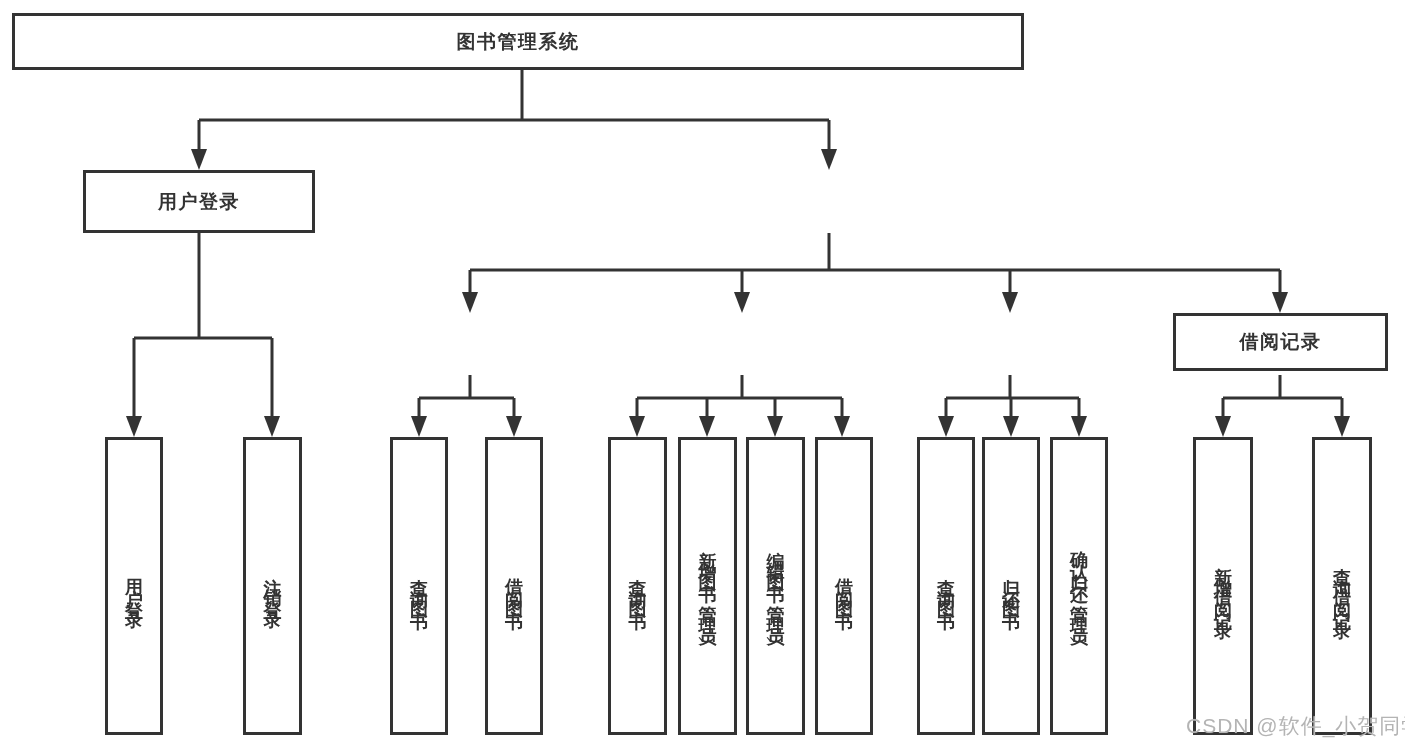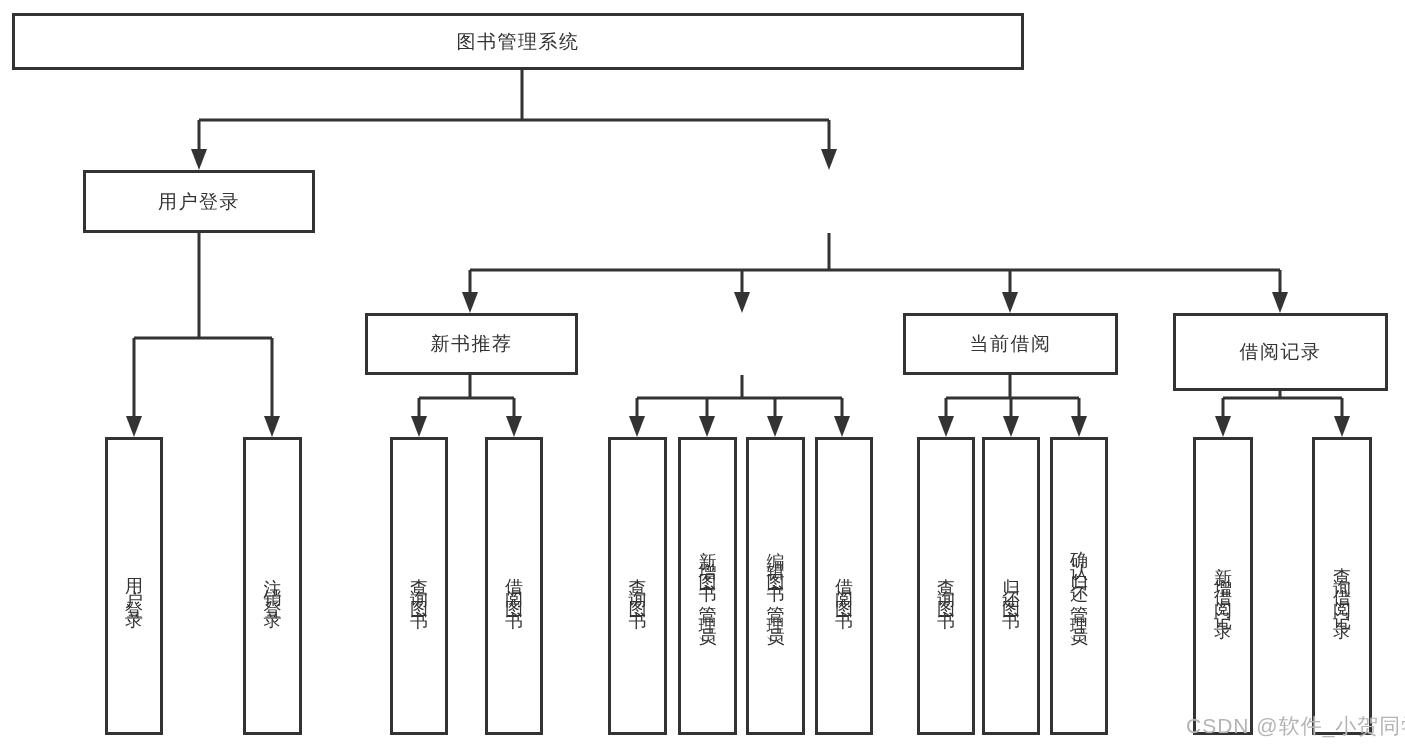--- a/index.html
+++ b/index.html
@@ -8,21 +8,21 @@
     font-family:"Liberation Sans", sans-serif; overflow:hidden;
     color:var(--text,#333);
   }
   .connector-svg { position:absolute; left:0; top:0; width:1405px; height:747px; }
   .connector { stroke:var(--line,#333); stroke-width:3; fill:none; }
   .arrowhead { fill:var(--line,#333); stroke:none; }
   .box {
     position:absolute; box-sizing:border-box; background:#fff;
     border:3px solid var(--line,#333);
     display:flex; align-items:center; justify-content:center;
-    color:var(--text,#333); z-index:2;
+    color:var(--text,#333); z-index:2;font-weight:bold;
   }
   .h { font-size:19px; letter-spacing:1.5px; white-space:nowrap; }
   .v {
     writing-mode:vertical-rl; text-orientation:mixed;
     font-size:18px; letter-spacing:11px; line-height:1;
   }
   .watermark {
     position:absolute; left:1186px; top:712px; z-index:5;
     font-size:21px; letter-spacing:1px; white-space:nowrap;
     color:var(--watermark,#b4b4b4);
@@ -87,23 +87,21 @@
     <polygon class="arrowhead" points="1003,416 1019,416 1011,437"></polygon>
     <polygon class="arrowhead" points="1071,416 1087,416 1079,437"></polygon>
     <polygon class="arrowhead" points="1215,416 1231,416 1223,437"></polygon>
     <polygon class="arrowhead" points="1334,416 1350,416 1342,437"></polygon>
   </svg>
 
   <div class="box h" style="left:12px;top:13px;width:1012px;height:57px">图书管理系统</div>
 
   <div class="box h" style="left:83px;top:170px;width:232px;height:63px">用户登录</div>
 
-  <div class="box h" style="left:365px;top:313px;width:213px;height:62px">新书推荐</div>
-  <div class="box h" style="left:903px;top:313px;width:215px;height:62px">当前借阅</div>
-  <div class="box h" style="left:1173px;top:313px;width:215px;height:78px">借阅记录</div>
+  <div class="box h" style="left:1173px;top:313px;width:215px;height:58px">借阅记录</div>
 
   <div class="box v" style="left:105px;top:437px;width:58px;height:298px">用户登录</div>
   <div class="box v" style="left:243px;top:437px;width:59px;height:298px">注销登录</div>
 
   <div class="box v" style="left:390px;top:437px;width:58px;height:298px">查询图书</div>
   <div class="box v" style="left:485px;top:437px;width:58px;height:298px">借阅图书</div>
 
   <div class="box v" style="left:608px;top:437px;width:59px;height:298px">查询图书</div>
   <div class="box v" style="left:678px;top:437px;width:59px;height:298px">新增图书（管理员）</div>
   <div class="box v" style="left:746px;top:437px;width:59px;height:298px">编辑图书（管理员）</div>

